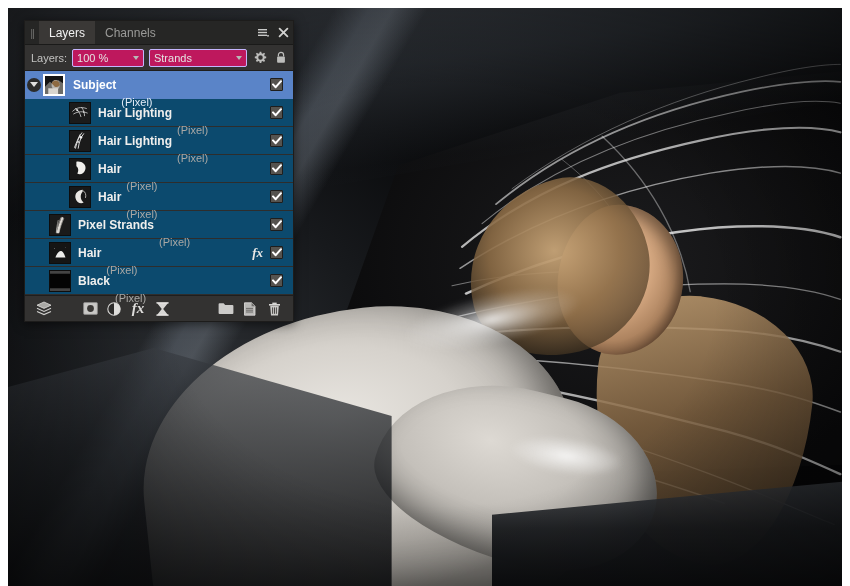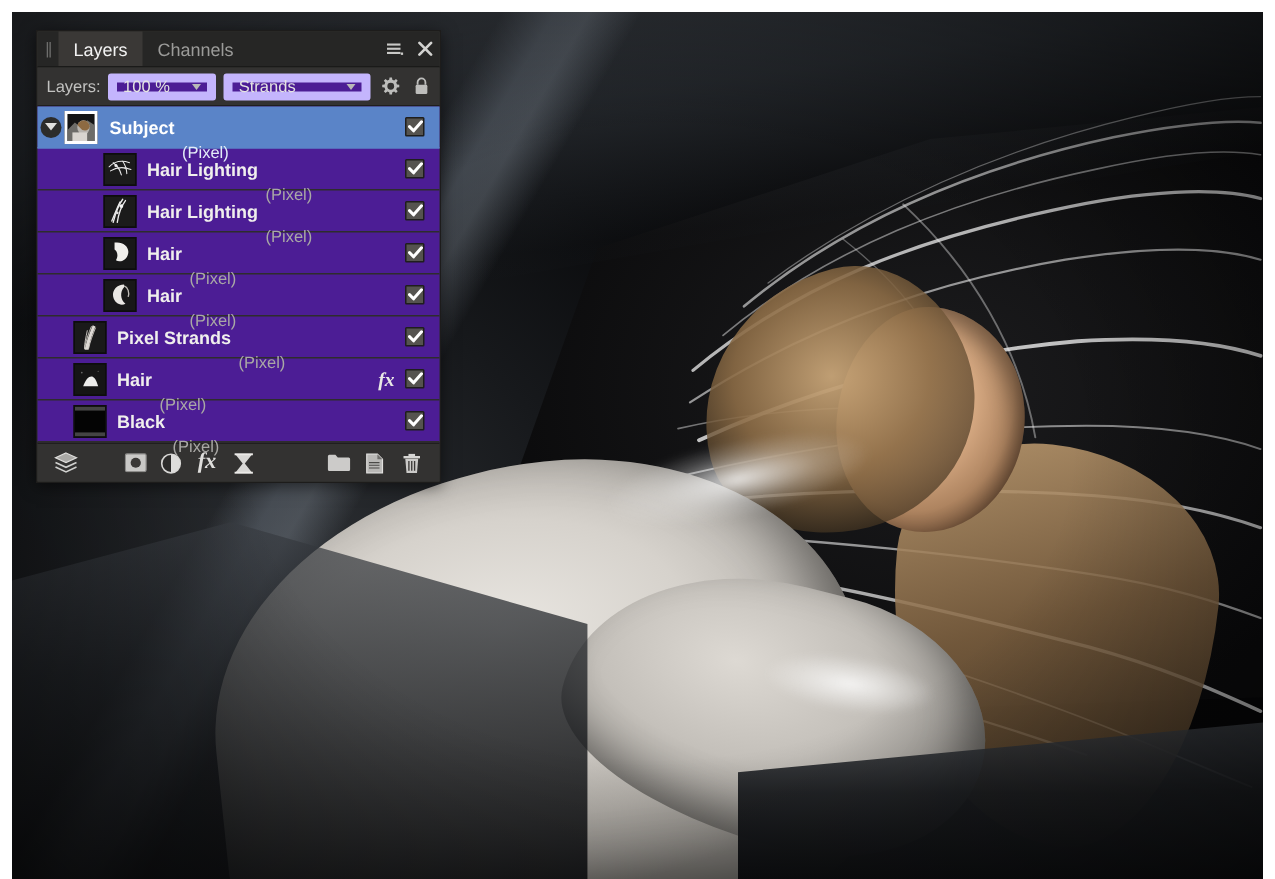--- a/index.html
+++ b/index.html
@@ -210,22 +210,22 @@
     gap: 5px;
     border-bottom: 1px solid #1f1e1d;
   }
   .opacity-label {
     font-size: 11px;
     color: #c2c2c0;
     white-space: nowrap;
   }
   .combo {
     height: 18px;
-    background: #4c1d95;
-    border: 6px solid #c4b5fd;
+    background: #be185d;
+    border: 1px solid #c4b5fd;
     border-radius: 2px;
     display: flex;
     align-items: center;
     padding: 0 4px;
     color: #e4e4e2;
     font-size: 11px;
     cursor: pointer;
     position: relative;
   }
   .combo .val { flex: 1; white-space: nowrap; overflow: hidden; }
@@ -239,21 +239,21 @@
   .combo-opacity { width: 76px; }
   .combo-blend { width: 104px; }
   .row-icon {
     width: 17px; height: 18px;
     display: flex; align-items: center; justify-content: center;
     color: #bdbdbb;
     cursor: pointer;
   }
 
   
-  .layer-list { background: #4c1d95; }
+  .layer-list { background: #0c4a6e; }
   .layer-row {
     height: 28px;
     display: flex;
     align-items: center;
     border-bottom: 1px solid #2e2d2c;
     position: relative;
     cursor: pointer;
   }
   .layer-row.selected { background: #5a84c8; border-bottom-color: #5a84c8; }
   .layer-row.selected + .layer-row.selected { border-top: none; }

